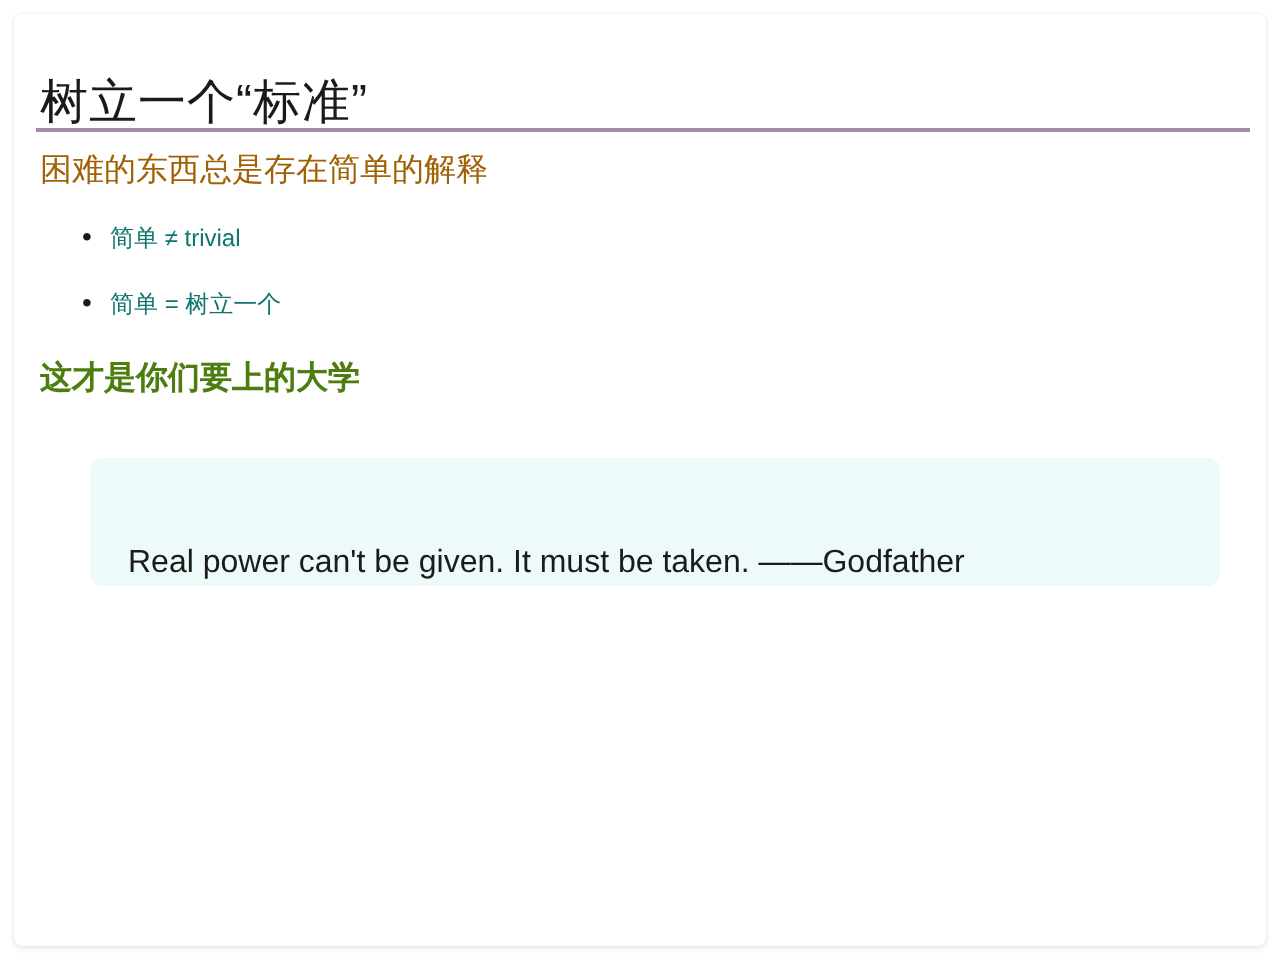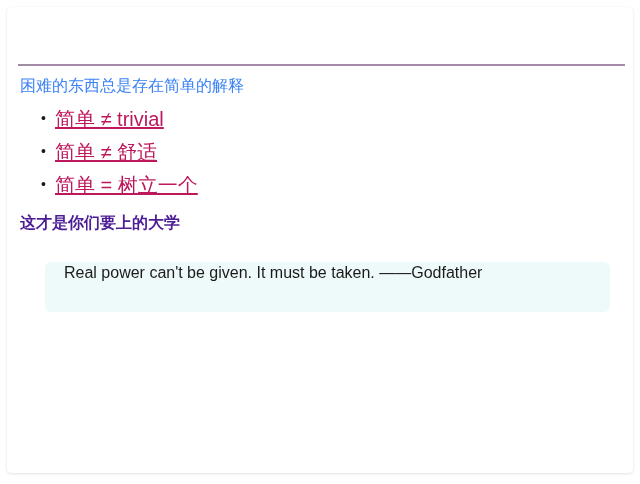--- a/index.html
+++ b/index.html
@@ -51,92 +51,89 @@
   #body-content {
     position: absolute;
     left: 13px;
     top: 66px;
     right: 10px;
   }
 
   #intro-paragraph {
     font-size: 16px;
     line-height: 26px;
-    color: #3b82f6;
+    color: #a16207;
     margin: 0;
     padding: 0 0 0 0;
   }
 
   #bullet-list {
     list-style: none;
     margin: 10px 0 0 0;
     padding: 0;
   }
   #bullet-list li {
     position: relative;
-    font-size: 20px;
+    font-size: 12px;
     line-height: 20px;
-    color: #be185d;
+    color: #0f766e;
     padding-left: 35px;
     margin-bottom: 13px;
-    text-decoration: underline;
   }
   #bullet-list li::before {
     content: "\2022";
     position: absolute;
     left: 21px;
     top: -1px;
     font-size: 14px;
     color: #1a1a1a;
   }
 
   #closing-paragraph {
     font-size: 16px;
     line-height: 24px;
-    color: #4c1d95;
+    color: #4d7c0f;
     font-weight: bold;
     margin: 16px 0 0 0;
   }
 
   #quote-box {
     margin: 27px 0 0 25px;
     width: 565px;
-    height: 50px;
+    height: 64px;
     background: #eefaf9;
     border-radius: 6px;
     box-sizing: border-box;
     display: flex;
-    align-items: flex-start;
+    align-items: flex-end;
   }
   #quote-text {
     font-size: 16px;
     line-height: 22px;
     color: #1b1b1b;
     padding-left: 19px;
     white-space: nowrap;
   }
 </style>
 </head>
 <body>
 
 <div id="slide-card">
 
+  <h1 id="slide-title">树立一个“标准”</h1>
 
   <div id="title-divider"></div>
 
   <div id="body-content">
 
     <p id="intro-paragraph">困难的东西总是存在简单的解释</p>
 
     <ul id="bullet-list">
       <li>
         <span>简单 ≠ trivial</span>
-      </li>
-      <li>
-        <span>简单 ≠ 舒适</span>
       </li>
       <li>
         <span>简单 = 树立一个</span>
       </li>
     </ul>
 
     <p id="closing-paragraph">这才是你们要上的大学</p>
 
     <div id="quote-box">
       <span id="quote-text">Real power can't be given. It must be taken. ——Godfather</span>

